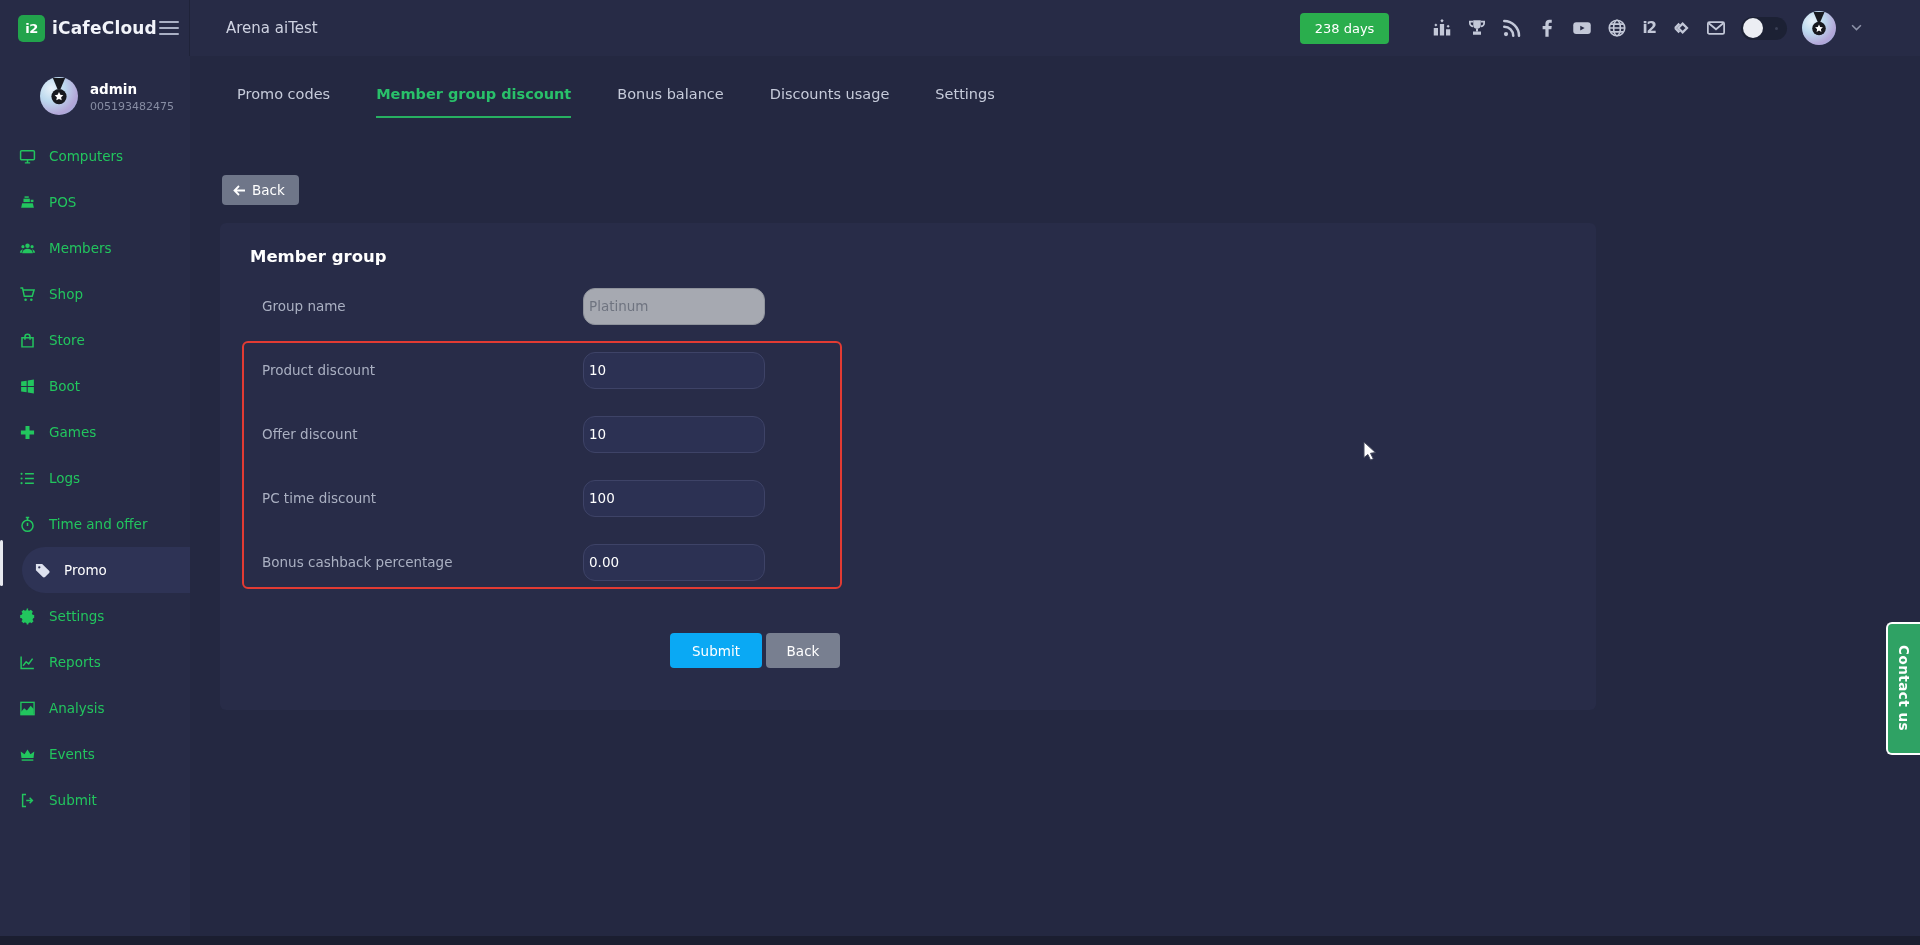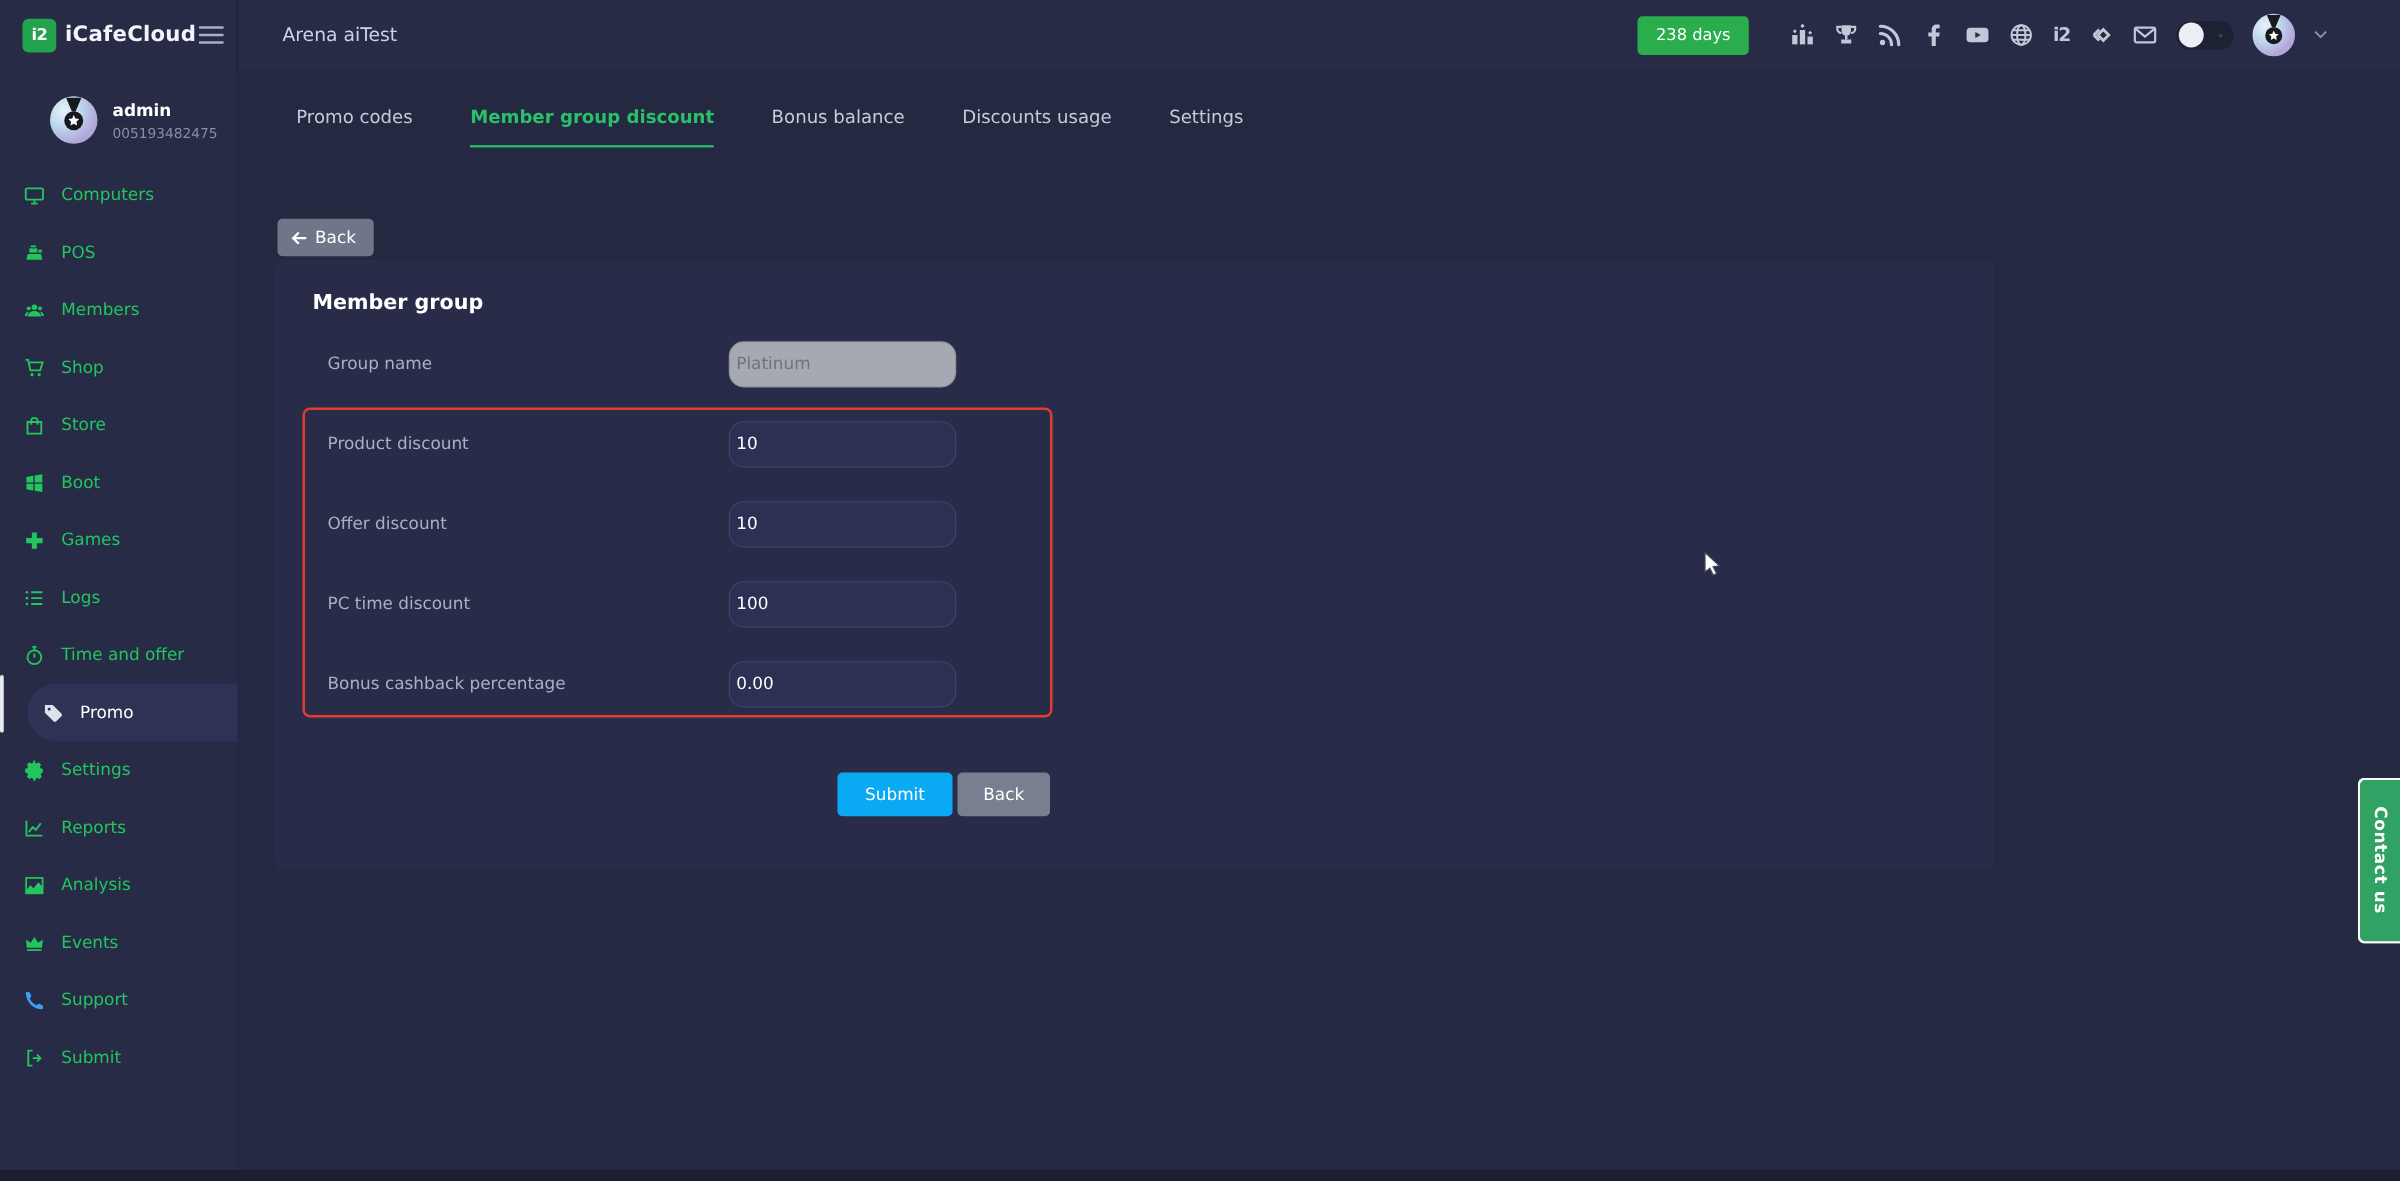--- a/index.html
+++ b/index.html
@@ -29,21 +29,21 @@
     display:flex; align-items:center; justify-content:center;
     color:#fff; font-weight:bold; font-size:13px; letter-spacing:-0.5px;
   }
   .brand-name { font-size:17px; font-weight:bold; color:#f2f4fa; letter-spacing:0.2px; }
   .hamburger { display:flex; flex-direction:column; gap:3.5px; cursor:pointer; padding:4px 2px; }
   .hamburger span { width:20px; height:2.5px; background:#aab0c4; border-radius:1px; }
   .page-title { margin-left:36px; color:#ced2e1; font-size:15px; }
   .topbar-right { margin-left:auto; display:flex; align-items:center; gap:15px; padding-right:58px; }
   .days-badge {
     background:#2aae4d; color:#fff; font-size:13px; padding:8px 15px;
-    border-radius:4px; margin-right:18px; cursor:pointer; white-space:nowrap;
+    border-radius:4px; margin-right:28px; cursor:pointer; white-space:nowrap;
   }
   .hicon { width:20px; height:20px; color:#c3c8d8; cursor:pointer; }
   .icafe-glyph { color:#c3c8d8; font-size:15px; font-weight:bold; letter-spacing:-1px; cursor:pointer; }
   .toggle {
     width:46px; height:23px; background:#1c2134; border-radius:12px;
     position:relative; cursor:pointer; flex:0 0 46px;
   }
   .toggle .knob {
     position:absolute; left:2px; top:1.5px; width:20px; height:20px;
     border-radius:50%; background:#eceef3;
@@ -95,21 +95,21 @@
 
   .back-btn-top {
     position:absolute; left:32px; top:119px; height:30px;
     background:#6f7689; color:#fff; border:none; border-radius:4px;
     font-size:13.5px; font-family:inherit; padding:0 14px 0 11px; cursor:pointer;
     display:flex; align-items:center; gap:6px;
   }
   .back-btn-top svg { width:13px; height:11px; }
 
   .panel {
-    position:absolute; left:30px; top:152px; width:1376px; height:487px;
+    position:absolute; left:30px; top:167px; width:1376px; height:487px;
     background:#282c48; border-radius:6px; padding:20px 30px;
   }
   .panel-title { font-size:16.5px; font-weight:bold; color:#fff; padding-top:4px; }
   .form { position:relative; margin-top:8px; }
   .frow { height:64px; display:flex; align-items:center; }
   .frow label { width:333px; padding-left:12px; color:#aab0c2; font-size:13.5px; flex:none; }
   .frow input {
     width:182px; height:37px; background:#2c3153; border:1px solid #3e4367;
     border-radius:12px; color:#fff; font-size:13.5px; font-family:inherit;
     padding:0 5px; outline:none;
@@ -333,26 +333,20 @@
       <span>Analysis</span>
     </div>
     <div class="nav-item">
       <svg viewBox="0 0 16 16" fill="currentColor">
         <path d="M2.3 11.4L1.6 5.2l3.6 2.6L8 3.4l2.8 4.4 3.6-2.6-.7 6.2z"></path>
         <rect x="2.5" y="12.6" width="11" height="1.3"></rect>
       </svg>
       <span>Events</span>
     </div>
     <div class="nav-item">
-      <svg class="icon-blue" viewBox="0 0 16 16" fill="currentColor">
-        <path d="M14 11.4l-2.3-1a.9.9 0 00-1 .2l-1 1A10.3 10.3 0 014.4 6.3l1-1c.3-.3.3-.7.2-1l-1-2.3a.9.9 0 00-.8-.5H2.6a1 1 0 00-1 1A12.4 12.4 0 0013.5 14.5a1 1 0 001-1v-1.3a.9.9 0 00-.5-.8z"></path>
-      </svg>
-      <span>Support</span>
-    </div>
-    <div class="nav-item">
       <svg viewBox="0 0 16 16" fill="none" stroke="currentColor" stroke-width="1.4">
         <path d="M6.6 2.4H3.4v11.2h3.2"></path>
           <path d="M10 5.4L12.6 8 10 10.6M12.4 8H6.8"></path>
       </svg>
       <span>Submit</span>
     </div>
   </nav>
   <div class="scroll-thumb"></div>
 </aside>
 

